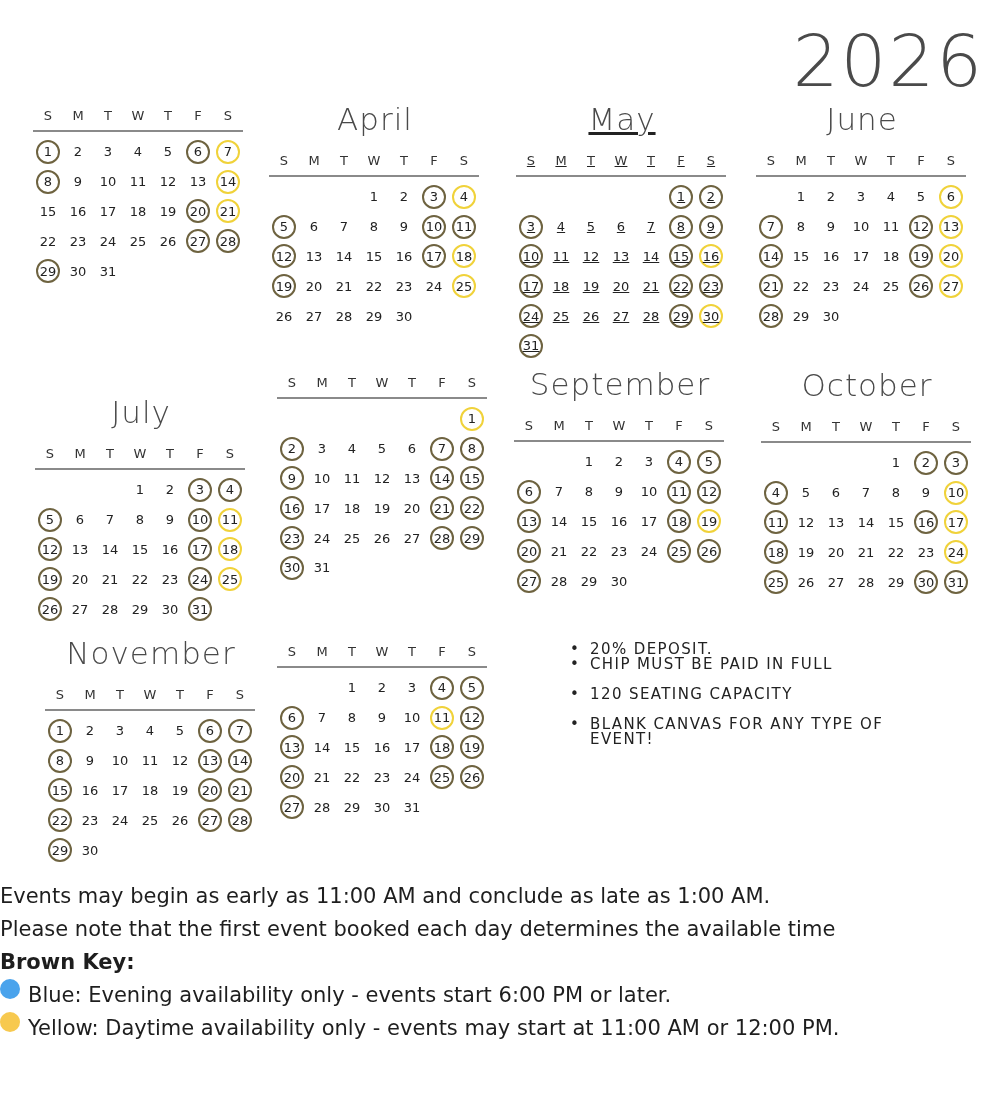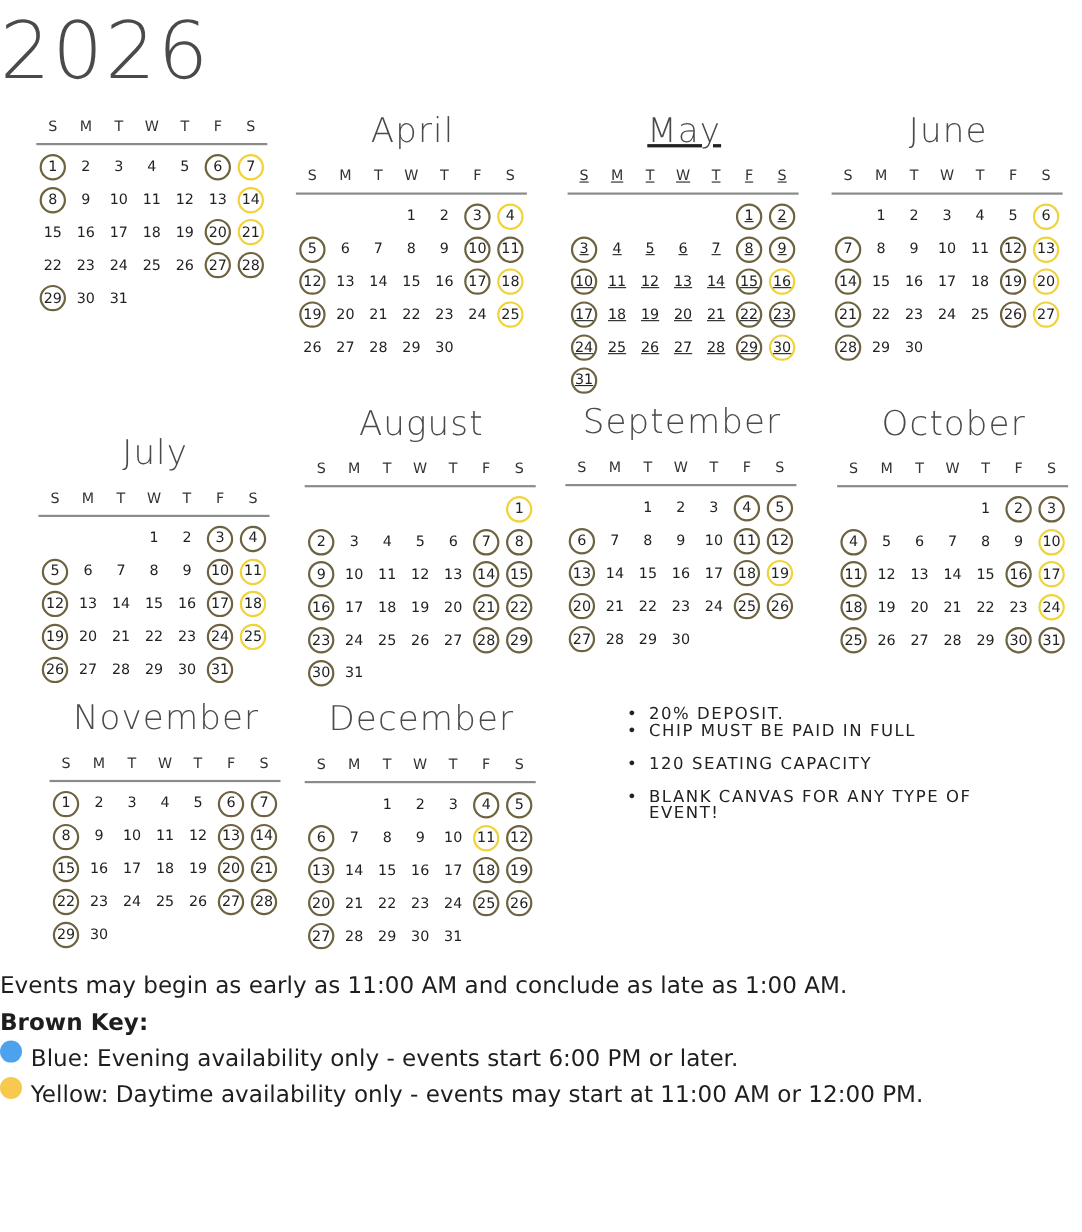--- a/index.html
+++ b/index.html
@@ -1,19 +1,19 @@
 <!DOCTYPE html>
 <html><head>
 <meta charset="utf-8">
 <style>
   * { box-sizing: border-box; margin: 0; padding: 0; }
   html, body { width: 984px; height: 1120px; background: #ffffff; overflow: hidden; }
   body { font-family: "DejaVu Sans", sans-serif; color: #222; position: relative; }
 
-  .year { position: absolute; top: 4px; left: 0; width: 984px; text-align: left;
+  .year { position: absolute; top: 19px; left: 0; width: 984px; text-align: right;
           font-family: "DejaVu Sans", sans-serif; font-weight: 200; font-size: 72px;
           color: #4a4a4a; letter-spacing: 2px; }
 
   .month { position: absolute; width: 212px; }
   .month-name { text-align: center; font-size: 31px; color: #4a4a4a; font-weight: 300;
                 letter-spacing: 1px; height: 44px; line-height: 44px; }
   .dow-row { display: grid; grid-template-columns: repeat(7, 30px); margin-top: 8px;
              height: 22px; align-items: center; }
   .dow { text-align: center; font-size: 13px; color: #333; }
   .rule { height: 2px; background: #8a8a8a; margin-top: 4px; width: 210px; }
@@ -737,21 +737,20 @@
           <span class="ring"></span>
           <span class="num">30</span>
         </span>
         <span class="day brown">
           <span class="ring" style="border-color: rgb(110, 99, 64);"></span>
           <span class="num">31</span>
         </span>
       </div>
     </div>
     <div class="month" style="left: 277px; top: 363px;">
-      <div class="month-name">August</div>
       <div class="dow-row">
         <span class="dow">S</span>
         <span class="dow">M</span>
         <span class="dow">T</span>
         <span class="dow">W</span>
         <span class="dow">T</span>
         <span class="dow">F</span>
         <span class="dow">S</span>
       </div>
       <div class="rule"></div>
@@ -1297,21 +1296,20 @@
           <span class="ring" style="border-color: rgb(110, 99, 64);"></span>
           <span class="num">29</span>
         </span>
         <span class="day">
           <span class="ring"></span>
           <span class="num">30</span>
         </span>
       </div>
     </div>
     <div class="month" style="left: 277px; top: 632px;">
-      <div class="month-name">December</div>
       <div class="dow-row">
         <span class="dow">S</span>
         <span class="dow">M</span>
         <span class="dow">T</span>
         <span class="dow">W</span>
         <span class="dow">T</span>
         <span class="dow">F</span>
         <span class="dow">S</span>
       </div>
       <div class="rule"></div>
@@ -1448,20 +1446,21 @@
 
 <ul class="info">
   <li>20% DEPOSIT.</li>
   <li>CHIP MUST BE PAID IN FULL</li>
   <li class="gap">120 SEATING CAPACITY</li>
   <li class="gap">BLANK CANVAS FOR ANY TYPE OF EVENT!</li>
 </ul>
 
 <div class="notes">
   <div>Events may begin as early as 11:00 AM and conclude as late as 1:00 AM.</div>
+  <div>Please note that the first event booked each day determines the available time</div>
   <div class="bold">Brown Key:</div>
   <div class="key-row">
     <span class="dot" style="background: rgb(74, 163, 236);"></span>
     <span>Blue: Evening availability only - events start 6:00 PM or later.</span>
   </div>
   <div class="key-row">
     <span class="dot" style="background: rgb(247, 201, 79);"></span>
     <span>Yellow: Daytime availability only - events may start at 11:00 AM or 12:00 PM.</span>
   </div>
 </div>

